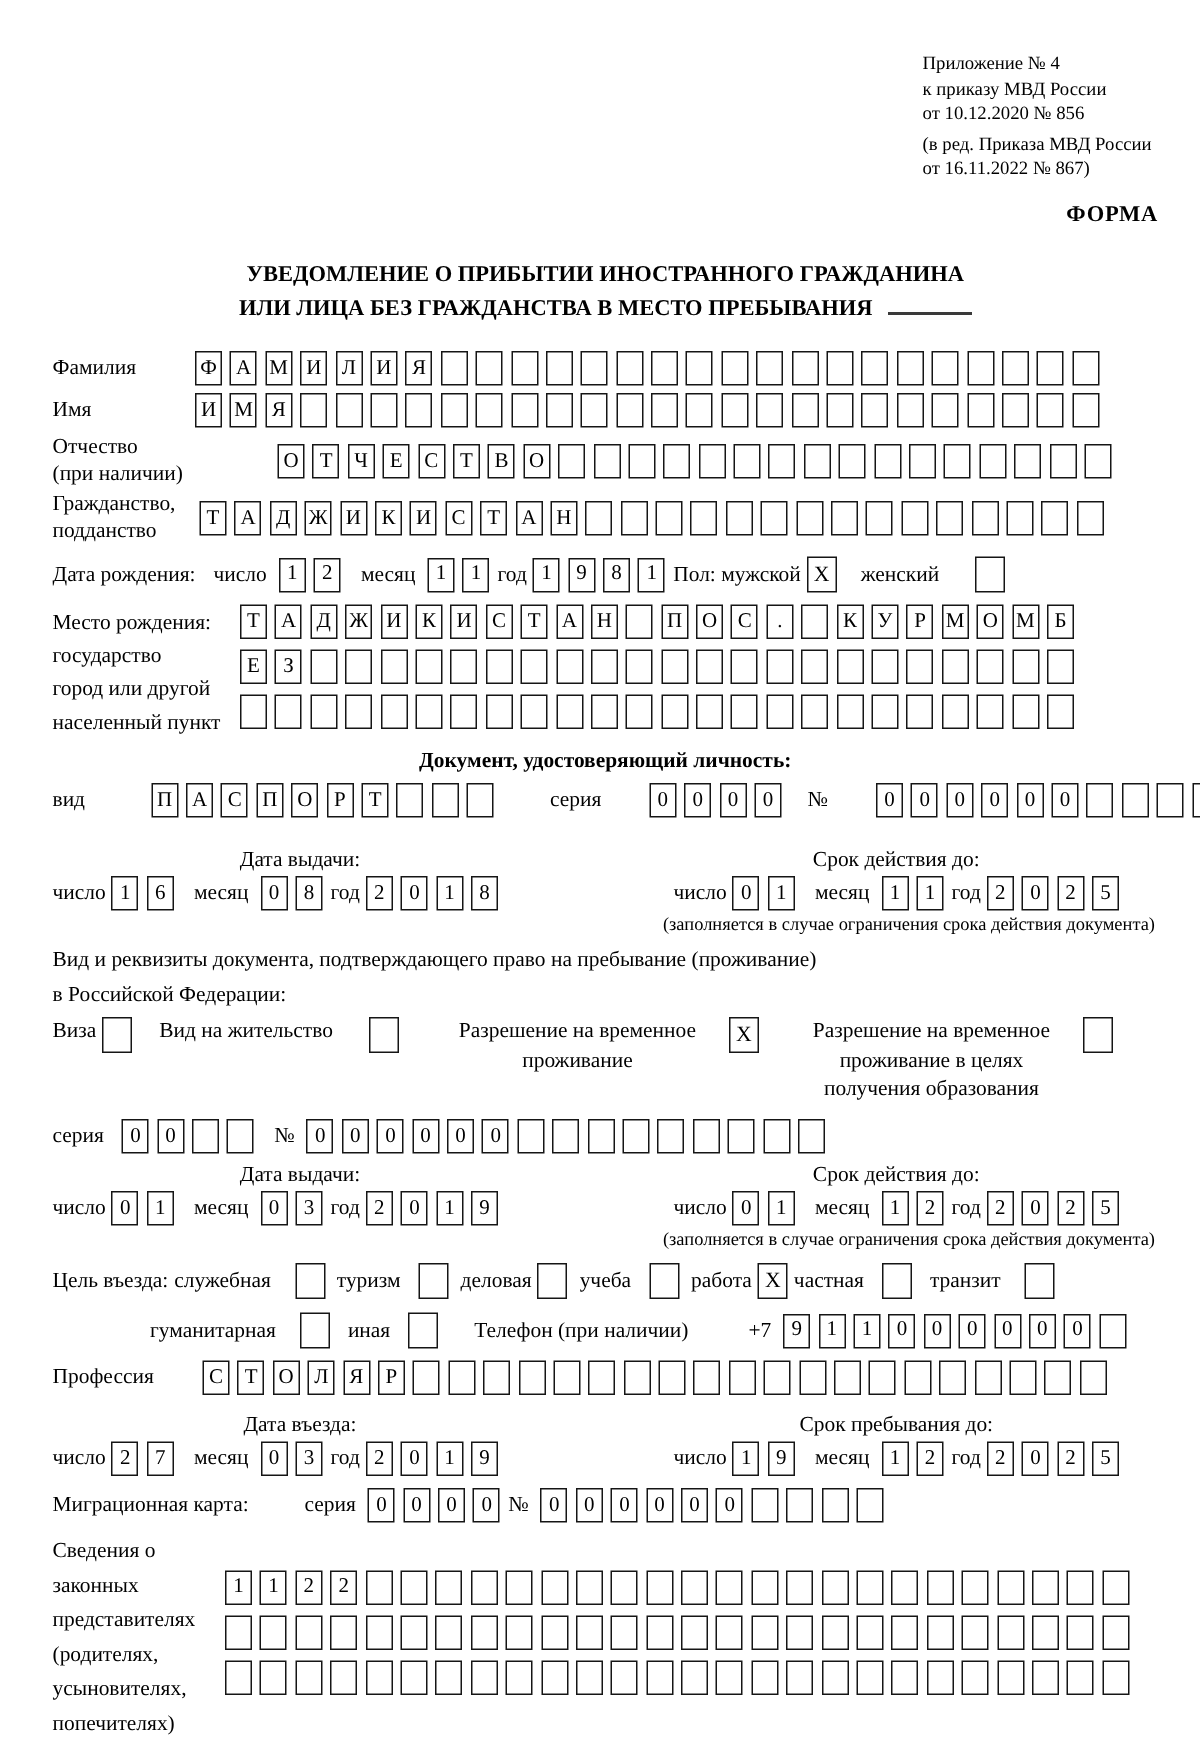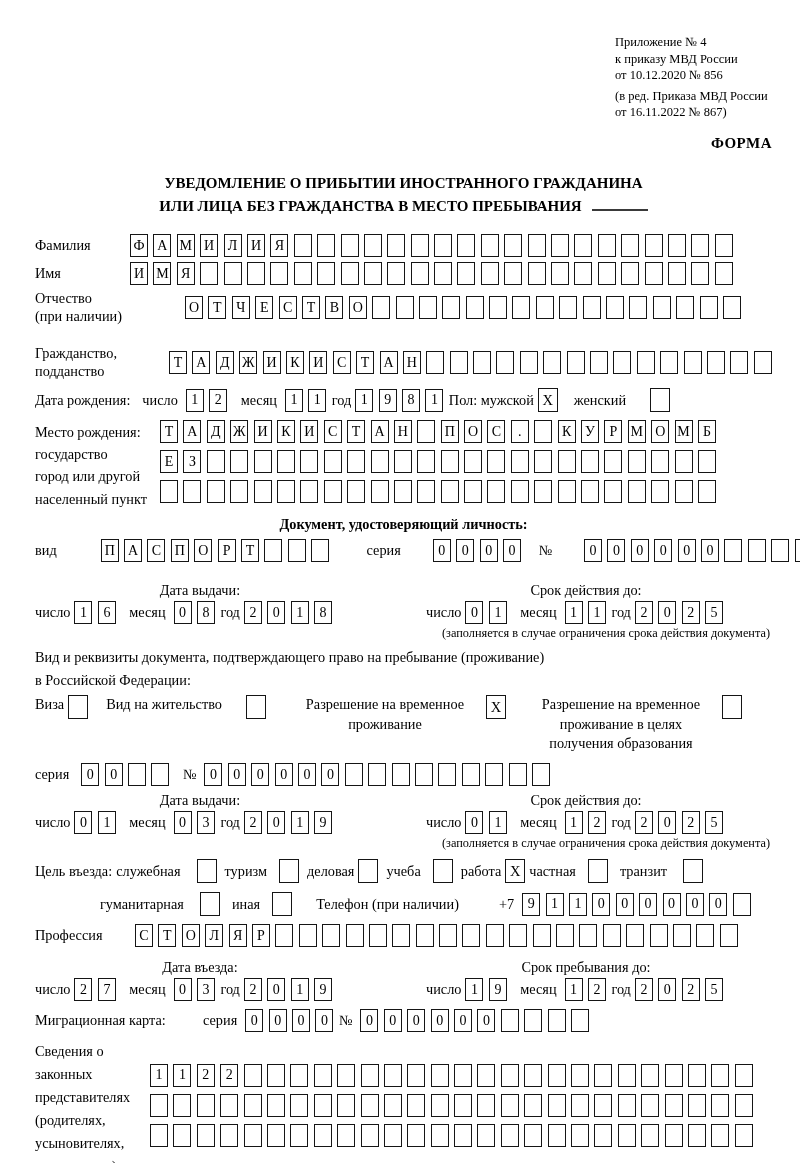--- a/index.html
+++ b/index.html
@@ -23,21 +23,21 @@
     width:16px;height:21px;border:1.6px solid #151515;margin-right:5.4px;
     font-size:14px;font-family:"Liberation Serif","DejaVu Serif",serif;
   }
   .cb{
     flex:none;display:inline-flex;align-items:center;justify-content:center;
     width:18px;height:22px;border:1.6px solid #151515;font-size:14.5px;margin:0 4px;
   }
   .inline{display:flex;align-items:center;flex-wrap:nowrap;}
   .sp4{width:4px;flex:none}.sp8{width:8px;flex:none}.sp12{width:12px;flex:none}.sp20{width:20px;flex:none}
   .center-b{text-align:center;font-weight:bold;margin:6px 0 6px 0;}
-  .dates-pair{display:flex;margin-bottom:2px;}
+  .dates-pair{display:flex;margin-bottom:2px;gap:23px;}
   .dcol1{width:365px;flex:none;}
   .dcol2{flex:1;}
   .dhead{text-align:center;margin-bottom:2px;}
   .note{font-size:12.3px;text-align:right;padding-right:2px;margin:1px 0 8px 0;}
   .opts{display:flex;align-items:flex-start;margin:6px 0 10px 0;}
   .opt{display:flex;align-items:flex-start;margin-right:14px;}
   .opt .t{text-align:center;line-height:1.35;}
   .wrapop{max-width:178px;}
   .stack>.row{margin-bottom:7px;}
   .labelcol{width:125px;flex:none;line-height:1.55;}
@@ -122,21 +122,21 @@
           <span class="cell"></span>
           <span class="cell"></span>
           <span class="cell"></span>
           <span class="cell"></span>
           <span class="cell"></span>
           <span class="cell"></span>
           <span class="cell"></span>
         </div>
     </div>
 
-    <div class="row" style="margin-bottom:19px;">
+    <div class="row" style="margin-bottom:2px;">
       <div class="lbl" style="width:150px">
         <div>Отчество</div>
         <div>(при наличии)</div>
       </div>
       <div class="cells">
           <span class="cell">О</span>
           <span class="cell">Т</span>
           <span class="cell">Ч</span>
           <span class="cell">Е</span>
           <span class="cell">С</span>
@@ -155,21 +155,21 @@
           <span class="cell"></span>
           <span class="cell"></span>
           <span class="cell"></span>
           <span class="cell"></span>
           <span class="cell"></span>
           <span class="cell"></span>
           <span class="cell"></span>
         </div>
     </div>
 
-    <div class="row" style="margin-bottom:8px;gap:36px;">
+    <div class="row" style="margin-bottom:8px;">
       <div class="lbl" style="width:98px">
         <div>Гражданство,</div>
         <div>подданство</div>
       </div>
       <div class="cells">
           <span class="cell">Т</span>
           <span class="cell">А</span>
           <span class="cell">Д</span>
           <span class="cell">Ж</span>
           <span class="cell">И</span>

